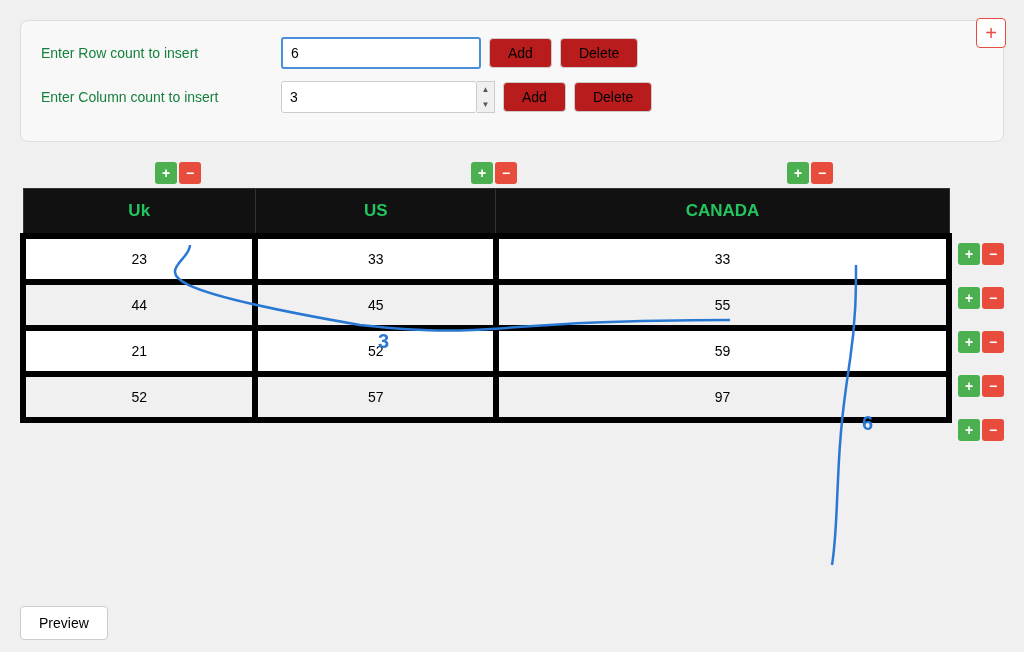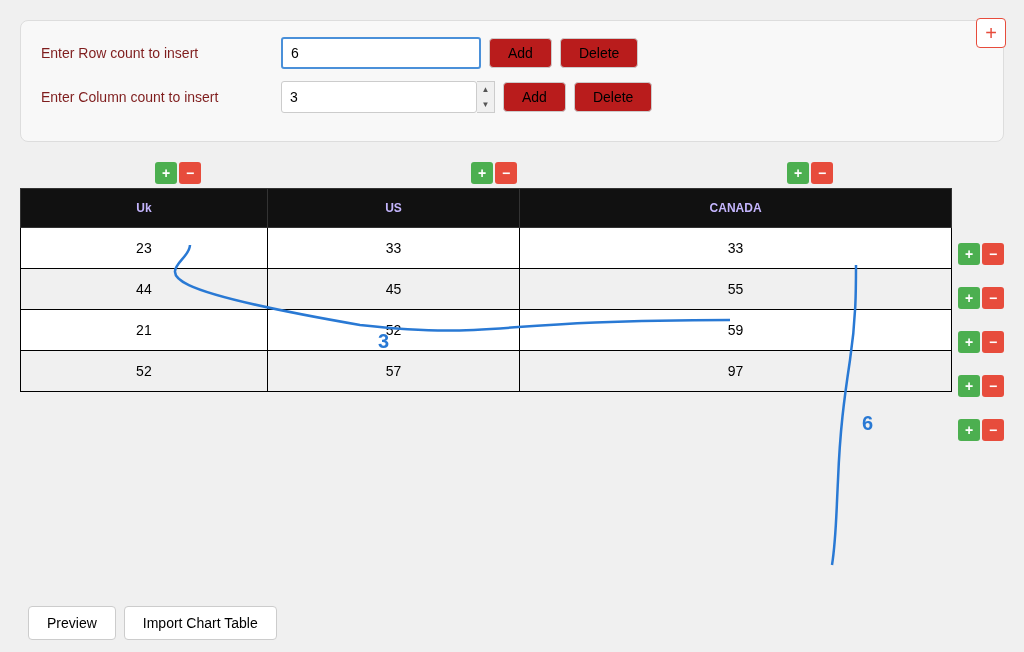--- a/index.html
+++ b/index.html
@@ -24,21 +24,21 @@
       margin-bottom: 20px;
     }
     .control-row {
       display: flex;
       align-items: center;
       margin-bottom: 12px;
     }
     .control-row:last-child { margin-bottom: 12px; }
     .control-label {
       font-size: 14px;
-      color: #7f1d1d;
+      color: #15803d;
       width: 240px;
     }
     .control-input {
       border: 2px solid #4a90d9;
       border-radius: 3px;
       padding: 4px 8px;
       font-size: 14px;
       width: 200px;
       height: 32px;
       outline: none;
@@ -155,32 +155,32 @@
     .table-wrapper {
       display: flex;
       align-items: flex-start;
     }
     .data-table {
       border-collapse: collapse;
       flex: 1;
     }
     .data-table th {
       background: #111;
-      color: #c4b5fd;
+      color: #22c55e;
       padding: 12px 16px;
       text-align: center;
-      font-size: 12px;
+      font-size: 17px;
       font-weight: 600;
       border: 1px solid #333;
     }
     .data-table td {
       padding: 12px 16px;
       text-align: center;
       font-size: 14px;
-      border: 1px solid #000000;
+      border: 6px solid #000000;
       background: white;
     }
     .data-table tr:nth-child(even) td {
       background: #f0f0f0;
     }
 
     .row-controls {
       display: flex;
       flex-direction: column;
       margin-left: 6px;
@@ -189,21 +189,21 @@
       display: flex;
       gap: 2px;
       align-items: center;
       justify-content: center;
     }
 
     
     .bottom-bar {
       position: absolute;
       bottom: 0;
-      left: 8px;
+      left: 0;
       right: 0;
       padding: 12px 20px;
       background: #f0f0f0;
       display: flex;
       gap: 8px;
     }
     .bottom-btn {
       padding: 8px 18px;
       font-size: 14px;
       border: 1px solid #ccc;
@@ -344,16 +344,15 @@
 
     <text x="378" y="348" fill="#2979d4" font-size="20" font-weight="bold">3</text>
 
     <path d="M 856 265 C 856 290, 856 320, 850 360 C 844 400, 840 430, 838 480 C 836 520, 836 540, 832 565" fill="none" stroke="#2979d4" stroke-width="2.5"></path>
 
     <text x="862" y="430" fill="#2979d4" font-size="20" font-weight="bold">6</text>
   </svg>
 
   <div class="bottom-bar">
     <button class="bottom-btn">Preview</button>
-    <button class="bottom-btn">Import Chart Table</button>
   </div>
 
 </div>
 
 </body></html>

